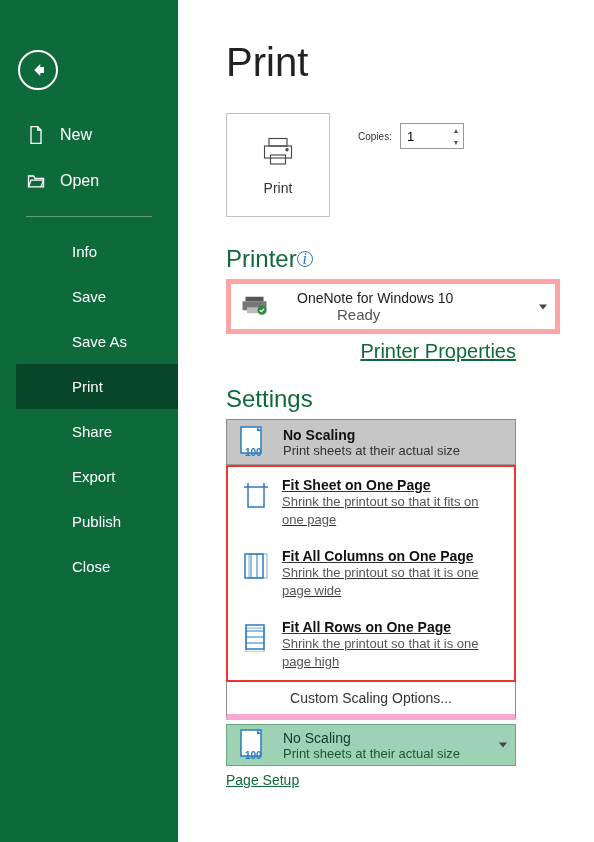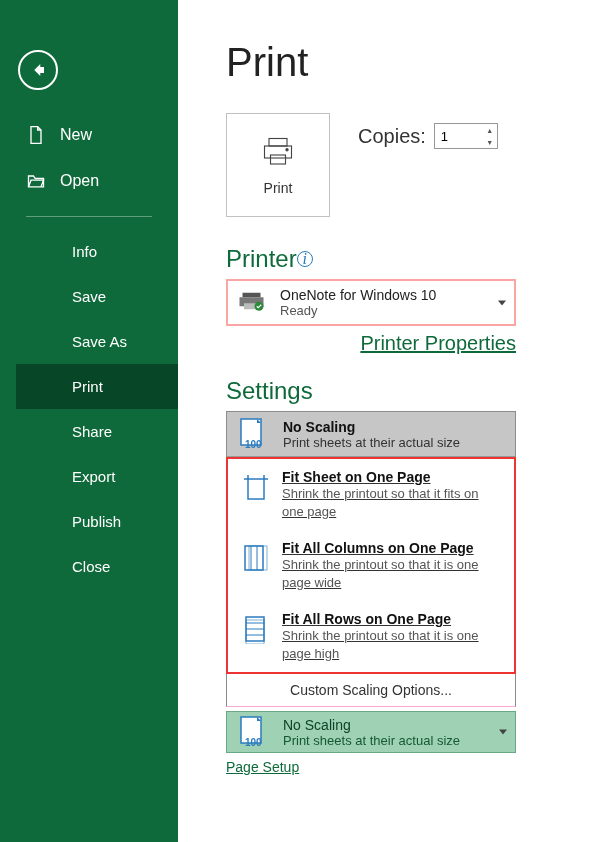--- a/index.html
+++ b/index.html
@@ -21,53 +21,53 @@
     
     .main { flex:1; padding: 40px 28px 20px 48px; position:relative; }
     .page-title { font-size: 40px; font-weight: 300; color:#222; margin-bottom: 28px; }
 
     .print-row { display:flex; align-items:flex-start; gap: 28px; }
     .print-button { width:104px; height:104px; border:1px solid #c1c1c1; display:flex; flex-direction:column; align-items:center; justify-content:center; gap:10px; cursor:pointer; }
     .print-button svg { width:36px; height:36px; stroke:#444; fill:none; stroke-width:1.5; }
     .print-button span { font-size:14px; color:#333; }
 
     .copies-row { display:flex; align-items:center; gap:8px; margin-top:10px; }
-    .copies-label { font-size:20px; color:#333; }
+    .copies-label { font-size:10px; color:#333; }
     .spin { position:relative; display:flex; }
     .spin input { width:64px; height:26px; border:1px solid #999; padding:2px 18px 2px 6px; font-size:13px; }
     .spin .arrows { position:absolute; right:1px; top:1px; bottom:1px; width:14px; display:flex; flex-direction:column; }
     .spin .arrows div { flex:1; display:flex; align-items:center; justify-content:center; font-size:7px; cursor:pointer; color:#555; }
 
     .section-title { font-size:24px; color:#0e6a3a; font-weight:400; margin-top:28px; margin-bottom:6px; display:flex; align-items:center; justify-content:flex-start; }
     .info-icon { color:#2b7bbf; font-size:16px; cursor:pointer; font-style:italic; border:1px solid #2b7bbf; width:16px; height:16px; border-radius:50%; display:flex; align-items:center; justify-content:center; font-family:Georgia,serif; }
 
-    .printer-box { border:2px solid #fca5a5; padding:6px 10px; display:flex; align-items:center; gap:12px; position:relative; cursor:pointer; width:290px; }
+    .printer-box { border:5px solid #fca5a5; padding:6px 10px; display:flex; align-items:center; gap:26px; position:relative; cursor:pointer; width:334px; }
     .printer-icon { position:relative; }
     .printer-icon svg { width:30px; height:24px; }
     .printer-text .name { font-size:14px; color:#222; }
-    .printer-text .status { font-size:13px; color:#555; }
+    .printer-text .status { font-size:15px; color:#555;margin-left:40px; }
     .drop-caret { position:absolute; right:8px; top:50%; transform:translateY(-50%); }
 
     .link { color:#0e6a3a; text-decoration:underline; font-size:20px; cursor:pointer; text-align:right; display:block; margin-top:6px; width:290px; }
 
     .settings-title { font-size:24px; color:#0e6a3a; font-weight:400; margin-top:22px; margin-bottom:6px; }
 
     .dropdown-box { border:1px solid #8c8c8c; width:290px; }
     .dd-current { background:#c6c6c6; display:flex; align-items:center; gap:14px; padding:6px 10px; border-bottom:1px solid #999; cursor:pointer; position:relative; }
     .dd-current .icon { width:32px; height:32px; display:flex; align-items:center; justify-content:center; }
     .dd-current .txt .t { font-weight:600; font-size:14px; color:#111; }
     .dd-current .txt .d { font-size:13px; color:#333; }
 
     .scaling-list { border: 2px solid #e33; width:290px; border-top-width:2px; margin-top: -1px; position:relative; background:#fff; }
     .scaling-list .item { display:flex; align-items:flex-start; gap:10px; padding:10px 12px; cursor:pointer;text-decoration:underline; }
     .scaling-list .item .ico { width:32px; height:32px; flex-shrink:0; display:flex; align-items:center; justify-content:center; margin-top:2px; }
     .scaling-list .item .tx .t { font-weight:600; font-size:14px; color:#111; }
     .scaling-list .item .tx .d { font-size:13px; color:#555; line-height:1.35; }
 
-    .custom-scaling { border-left:1px solid #8c8c8c; border-right:1px solid #8c8c8c; border-bottom:1px solid #f9a8d4; width:290px; text-align:center; padding:8px 0; font-size:14px; cursor:pointer; background:#fff; }
+    .custom-scaling { border-left:1px solid #8c8c8c; border-right:1px solid #8c8c8c; border-bottom:6px solid #f9a8d4; width:290px; text-align:center; padding:8px 0; font-size:14px; cursor:pointer; background:#fff; }
 
     .selected-scaling { background:#9fd1b5; border:1px solid #6aa884; width:290px; display:flex; align-items:center; gap:14px; padding:4px 10px; position:relative; cursor:pointer; margin-top:4px; }
     .selected-scaling .icon { width:32px; height:32px; display:flex; align-items:center; justify-content:center; }
     .selected-scaling .txt .t { font-size:14px; color:#0c4427; }
     .selected-scaling .txt .d { font-size:13px; color:#155933; }
 
     .page-setup-link { color:#0e6a3a; text-decoration:underline; font-size:14px; cursor:pointer; display:block; width:290px; margin-top:6px; }
 
     .caret-down { width:0; height:0; border-left:4px solid transparent; border-right:4px solid transparent; border-top:5px solid #444; }
 

